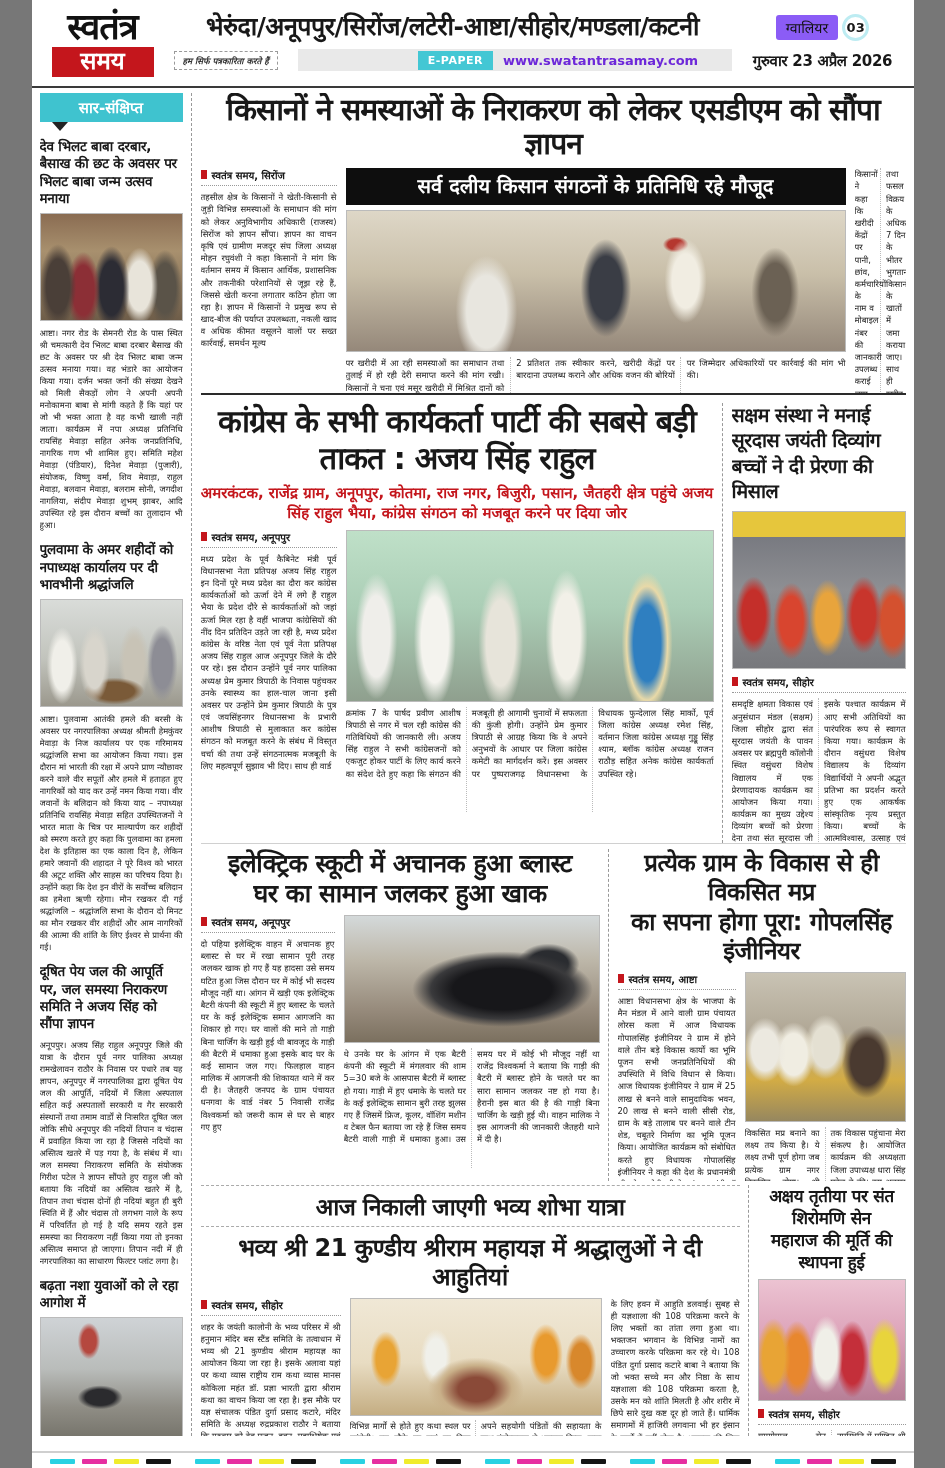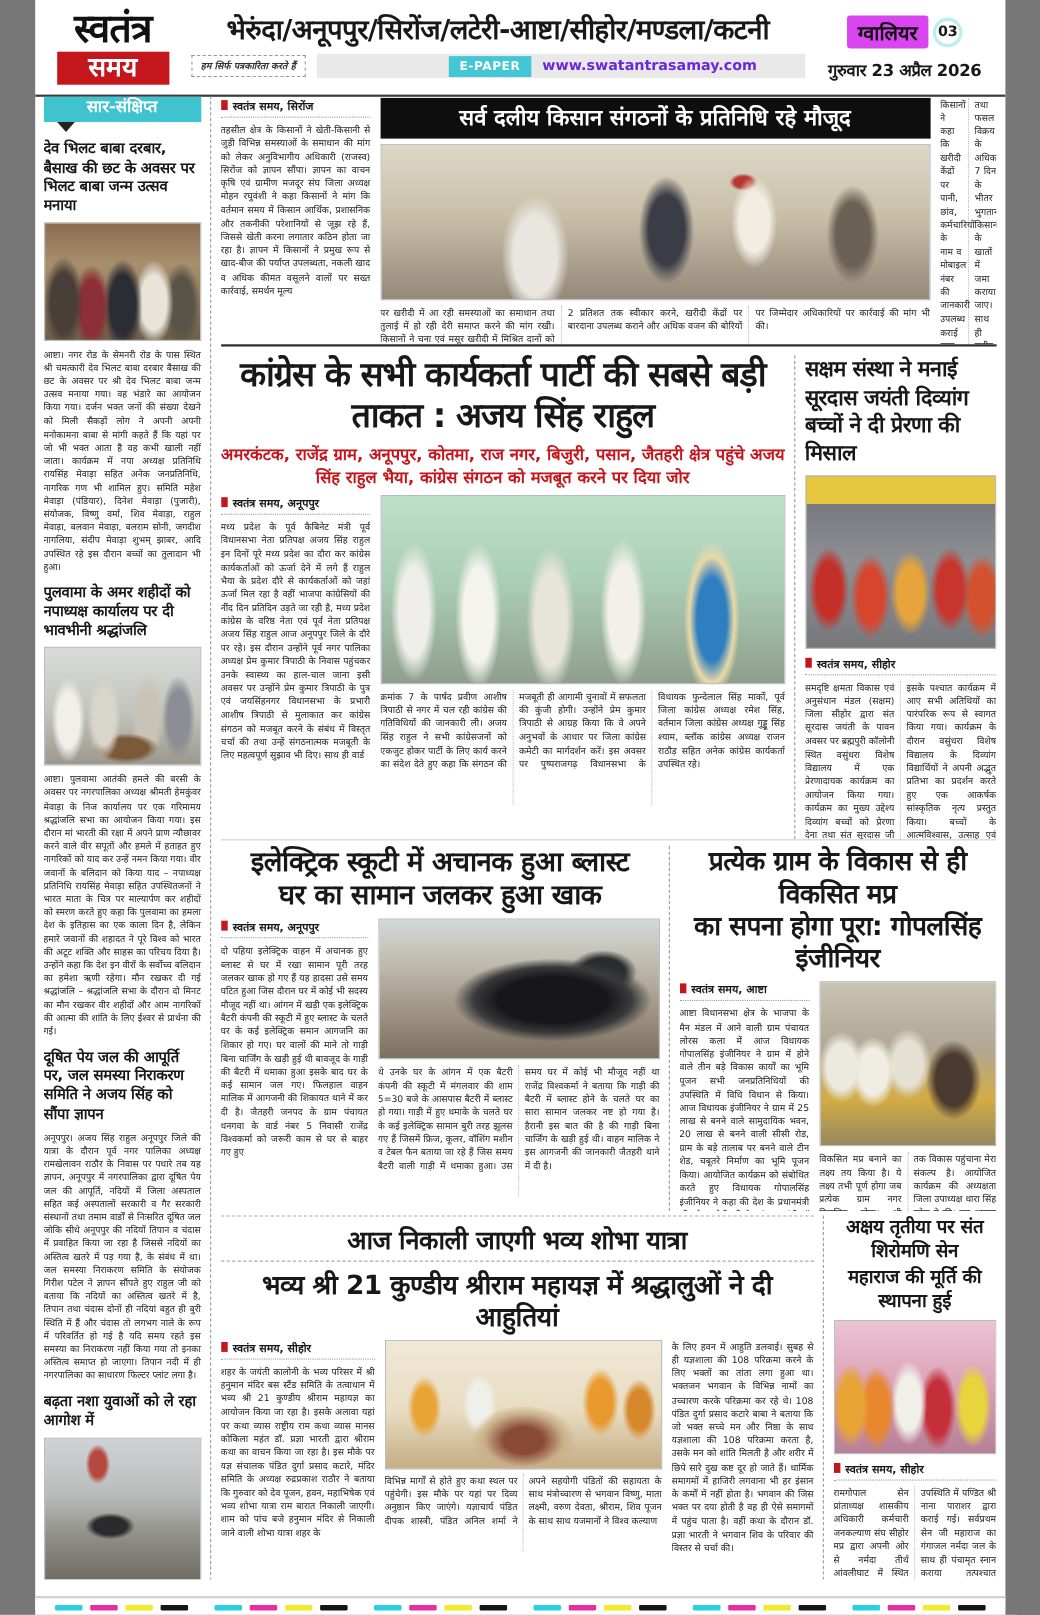--- a/index.html
+++ b/index.html
@@ -6,33 +6,33 @@
   body { background:#777; font-family:"DejaVu Sans","Liberation Sans",sans-serif; }
   .page { width:882px; height:1468px; margin:0 auto; background:#ffffff; color:#181818; overflow:hidden; position:relative; }
 
   
   .masthead { display:flex; align-items:flex-start; gap:12px; padding:8px 12px 0 12px; height:88px; border-bottom:2px solid #3a3a3a; }
   .logo-block { width:118px; text-align:center; flex:none; }
   .logo-top { font-size:36px; font-weight:800; line-height:1.05; letter-spacing:-1px; color:#111; }
   .logo-bottom { background:#c4161c; color:#fff; font-size:24px; font-weight:800; line-height:1.1; margin:1px 8px 0 8px; padding:1px 0 3px; }
   .mast-center { flex:1; min-width:0; }
   .cities { font-size:25px; font-weight:800; text-align:center; letter-spacing:-0.5px; line-height:1.2; padding-top:4px; white-space:nowrap; }
-  .epaper-row { display:flex; align-items:center; margin-top:7px; gap:10px; }
+  .epaper-row { display:flex; align-items:center; margin-top:7px; gap:20px; }
   .tagline-box { border:1px solid #9a9a9a; border-style:dashed; font-size:8.5px; font-weight:700; padding:3px 8px; color:#333; flex:none; font-style:italic; }
   .gray-bar { flex:1; background:#e9e9e9; display:flex; align-items:center; height:22px; padding-left:120px; }
   .epaper-badge { background:#43c7d4; color:#fff; font-weight:700; font-size:11px; padding:3px 10px; letter-spacing:0.5px; }
   .website { font-weight:700; font-size:13px; color:#6d28d9; padding-left:10px; }
   .mast-right { width:158px; flex:none; text-align:center; padding-top:6px; }
   .edition-row { display:flex; align-items:center; justify-content:center; gap:4px; }
-  .edition-pill { background:#d946ef; color:#111; font-weight:700; font-size:18px; padding:3px 10px; border-radius:3px; }
+  .edition-pill { background:#8b5cf6; color:#111; font-weight:400; font-size:14px; padding:3px 10px; border-radius:3px; }
   .page-circle { width:27px; height:27px; border-radius:50%; background:#fff; border:3px solid #bdecf2; font-weight:800; font-size:13px; line-height:21px; text-align:center; flex:none; }
   .date-label { font-weight:800; font-size:15px; margin-top:9px; letter-spacing:-0.3px; }
 
   
-  .content { display:flex; gap:9px; padding:5px 8px 0 8px; height:1348px; overflow:hidden;align-items:center; }
+  .content { display:flex; gap:9px; padding:5px 8px 0 8px; height:1348px; overflow:hidden; }
   .sidebar { width:152px; flex:none; border-right:1px dashed #999; padding-right:8px; overflow:hidden; }
   .main-col { flex:1; min-width:0; display:flex; flex-direction:column; }
 
   
   .sb-title { background:#3fc3cf; color:#fff; font-weight:800; font-size:15px; text-align:center; padding:4px 0 5px; }
   .sb-arrow { width:0; height:0; border-left:8px solid transparent; border-right:8px solid transparent; border-top:9px solid #222; margin:0 0 2px 12px; }
   .sb-item { margin-bottom:10px; }
   .sb-head { font-size:13.5px; font-weight:800; line-height:1.28; margin:7px 0 6px; letter-spacing:-0.2px; }
   .sb-body { font-size:8.3px; line-height:1.45; text-align:justify; color:#222; }
   .photo { border:1px solid #bbb; }

